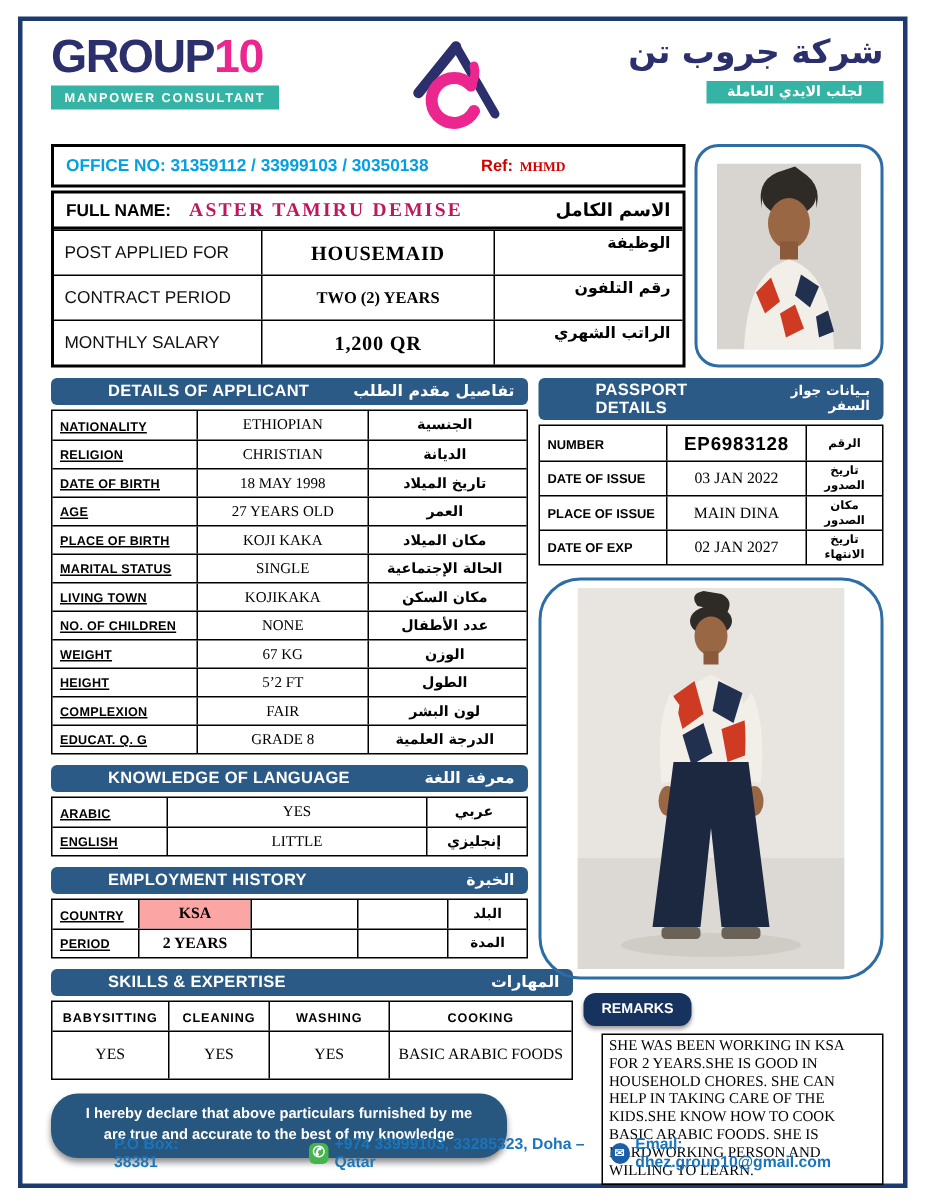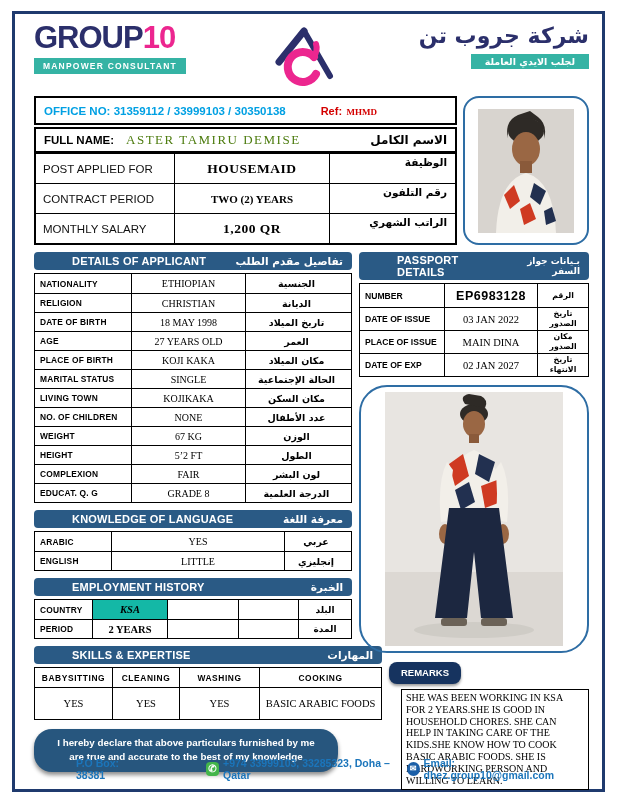--- a/index.html
+++ b/index.html
@@ -22,21 +22,21 @@
   .rowb { display: flex; gap: 6px; margin-top: 2px; }
   .rowb-left { flex: 1; }
   .office-bar { border: 2px solid #000; padding: 3px 8px 4px 8px; display: flex; align-items: baseline; }
   .office-no { color: #00a0e3; font-weight: bold; font-size: 11.5px; }
   .ref-wrap { margin-left: auto; margin-right: 70px; }
   .ref-label { color: #d40000; font-weight: bold; font-size: 11px; }
   .ref-value { color: #d40000; font-family: "Liberation Serif", serif; font-variant: small-caps; font-size: 9px; font-weight: bold; }
   .id-table { border: 2px solid #000; margin-top: 2px; }
   .name-row { display: flex; align-items: baseline; padding: 3px 8px; border-bottom: 2px solid #000; }
   .name-label { font-weight: bold; font-size: 11.5px; color: #000; }
-  .name-value { color: #4d7c0f; font-family: "Liberation Serif", serif; font-weight: normal; font-size: 13px; letter-spacing: 1.5px; margin-left: 12px; }
+  .name-value { color: #be185d; font-family: "Liberation Serif", serif; font-weight: bold; font-size: 13px; letter-spacing: 1.5px; margin-left: 12px; }
   .name-ar { margin-left: auto; font-family: "DejaVu Sans", sans-serif; font-weight: bold; font-size: 12px; direction: rtl; }
   .id-row { display: grid; grid-template-columns: 138px 1fr 125px; border-top: 1.5px solid #000; min-height: 30px; align-items: stretch; }
   .id-row:first-of-type { border-top: none; }
   .id-label { font-size: 11.5px; color: #111; display: flex; align-items: center; padding-left: 7px; }
   .id-value { border-left: 1.5px solid #000; border-right: 1.5px solid #000; display: flex; align-items: center; justify-content: center; font-family: "Liberation Serif", serif; font-weight: bold; font-size: 11px; }
   .id-value.big { font-size: 13.5px; letter-spacing: .5px; }
   .id-ar { font-family: "DejaVu Sans", sans-serif; font-weight: bold; font-size: 10.5px; direction: rtl; display: flex; align-items: flex-start; justify-content: flex-start; padding: 2px 8px 0 0; }
   .headshot-box { width: 126px; border: 2px solid #2e6da4; border-radius: 16px; display: flex; align-items: center; justify-content: center; padding: 6px; }
 
   
@@ -45,30 +45,30 @@
   .col-right { flex: 1; min-width: 0; }
 
   .sec-bar { background: #2a5a85; color: #fff; border-radius: 4px; display: flex; justify-content: space-between; align-items: center; padding: 2px 9px; min-height: 18px; }
   .sec-title { font-weight: bold; font-size: 11px; letter-spacing: .2px; margin-left: 29px; }
   .sec-ar { font-family: "DejaVu Sans", sans-serif; font-weight: bold; font-size: 10.5px; direction: rtl; }
 
   .tbl { border: 1.5px solid #000; margin-top: 3px; background: #fff; }
   .trow { display: grid; border-top: 1px solid #000; min-height: 19px; align-items: stretch; }
   .trow:first-child { border-top: none; }
   .cell { display: flex; align-items: center; }
-  .c-label { font-weight: bold; font-size: 8.4px; letter-spacing: .2px; padding-left: 5px; }
+  .c-label { font-weight: bold; font-size: 8.4px; letter-spacing: .2px; padding-left: 5px; text-decoration: underline; }
   .c-value { border-left: 1px solid #000; border-right: 1px solid #000; justify-content: center; font-family: "Liberation Serif", serif; font-size: 10px; }
   .c-ar { justify-content: center; font-family: "DejaVu Sans", sans-serif; font-weight: bold; font-size: 9.5px; direction: rtl; padding-right: 4px; }
   .app-row { grid-template-columns: 96px 1fr 105px; }
   .lang-row { grid-template-columns: 76px 1fr 66px; }
   .emp-row { grid-template-columns: 57px 75px 71px 60px 1fr; }
   .emp-row .cell { border-left: 1px solid #000; }
   .emp-row .cell:first-child { border-left: none; }
   .emp-v { justify-content: center; font-family: "Liberation Serif", serif; font-weight: bold; font-size: 10.5px; }
-  .hl { background: #14b8a6; font-style: italic; }
+  .hl { background: #fca5a5; }
   .emp-ar { justify-content: center; font-family: "DejaVu Sans", sans-serif; font-weight: bold; font-size: 9px; direction: rtl; }
 
   .skills-wrap { width: 348px; }
   .sk-row { grid-template-columns: 77px 67px 80px 1fr; }
   .sk-h { justify-content: center; font-weight: bold; font-size: 8.4px; letter-spacing: .6px; }
   .sk-row .cell { border-left: 1px solid #000; }
   .sk-row .cell:first-child { border-left: none; }
   .sk-vrow { min-height: 32px; }
   .sk-v { justify-content: center; text-align: center; font-family: "Liberation Serif", serif; font-size: 10.5px; line-height: 1.1; }
 

